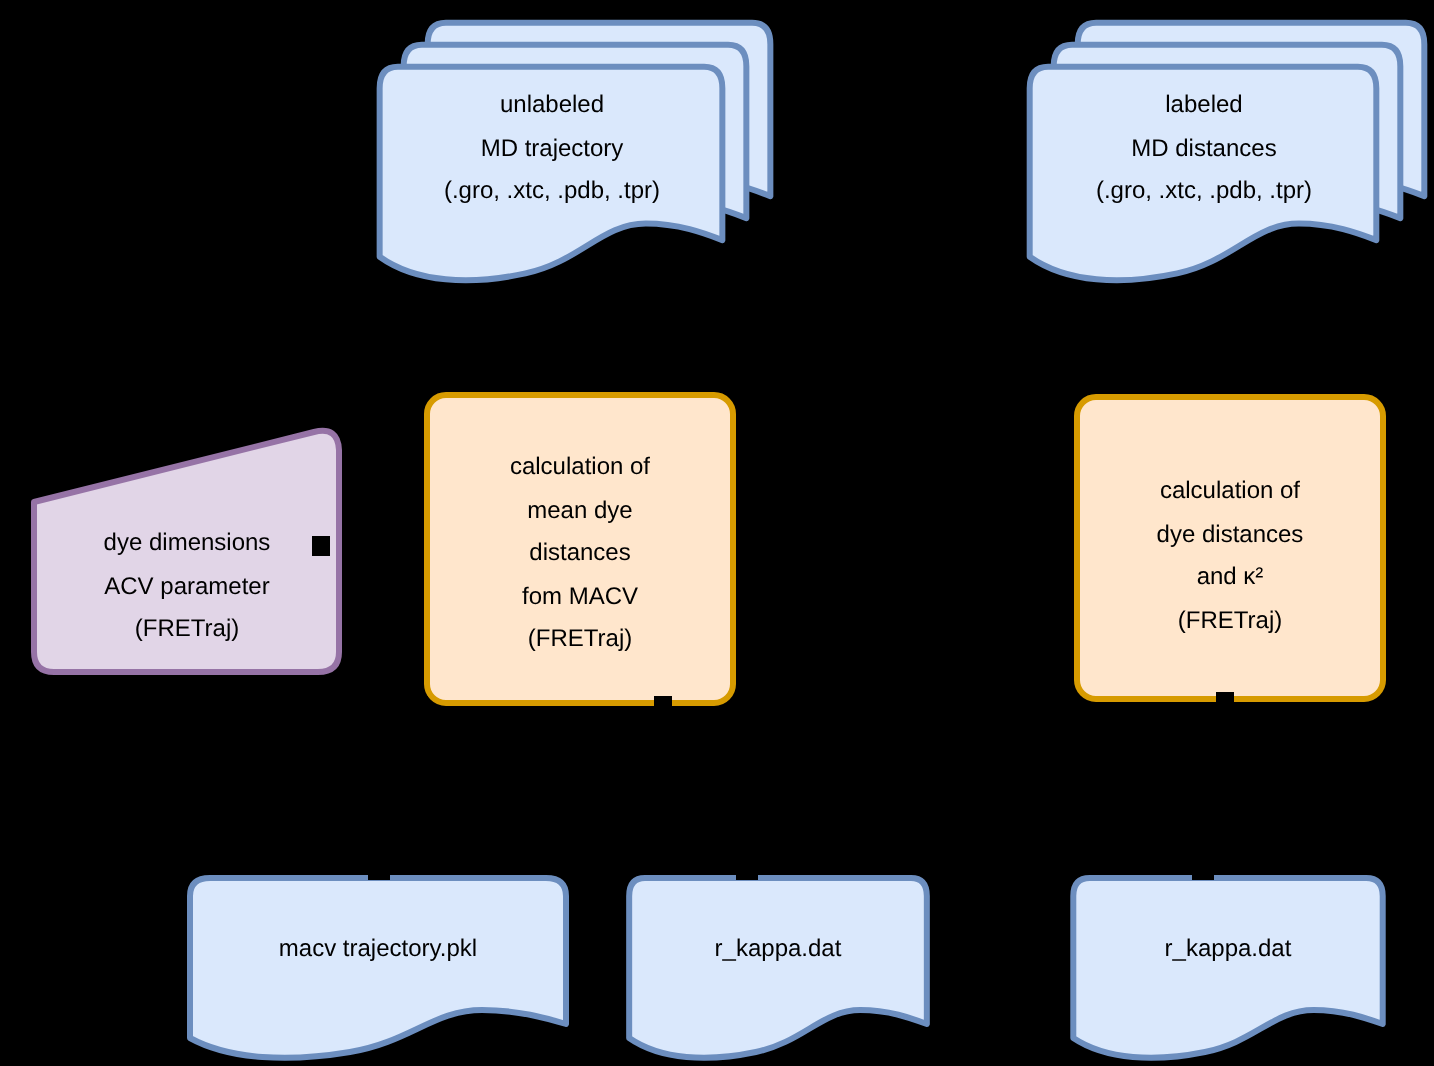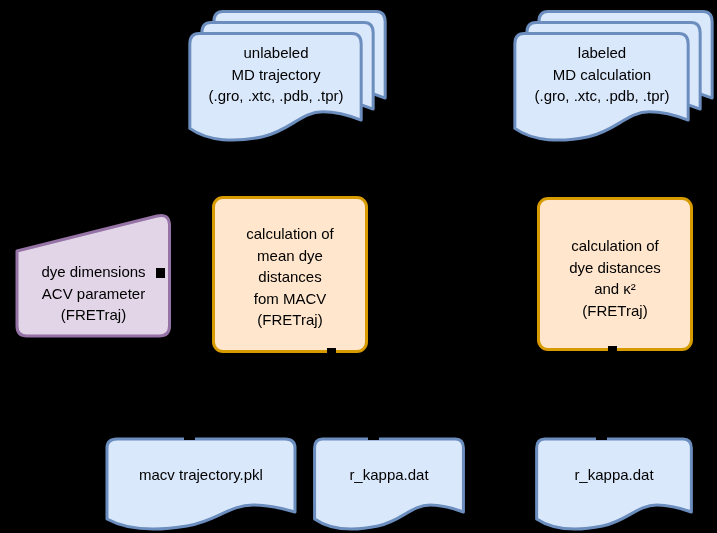--- a/index.html
+++ b/index.html
@@ -22,21 +22,21 @@
     fill:#e1d5e7;stroke:#9673a6;stroke-width:3;
     stroke-linejoin:round;
   }
   
   .calc{
     position:absolute;box-sizing:border-box;
     background:#ffe6cc;border:3px solid #d79b00;border-radius:11px;
   }
   .label{
     position:absolute;
-    font-size:15px;line-height:21.5px;color:#000;
+    font-size:12px;line-height:21.5px;color:#000;
     text-align:center;white-space:pre-line;
     pointer-events:none;
   }
   
   .stub{position:absolute;background:#000;}
 </style>
 </head>
 <body>
 
 <div class="canvas">
@@ -60,21 +60,21 @@
     <svg class="shape" style="left:24px;top:0;" width="177" height="114" viewBox="0 0 192 96" preserveAspectRatio="none">
       <path class="doc" d="M 2 82 C 22 93 52 94 82 89 C 112 84 124 68 148 68 C 166 68 180 72 190 75 L 190 11 Q 190 2 180 2 L 12 2 Q 2 2 2 11 Z"></path>
     </svg>
     <svg class="shape" style="left:12px;top:11px;" width="177" height="114" viewBox="0 0 192 96" preserveAspectRatio="none">
       <path class="doc" d="M 2 82 C 22 93 52 94 82 89 C 112 84 124 68 148 68 C 166 68 180 72 190 75 L 190 11 Q 190 2 180 2 L 12 2 Q 2 2 2 11 Z"></path>
     </svg>
     <svg class="shape" style="left:0;top:22px;" width="177" height="114" viewBox="0 0 192 96" preserveAspectRatio="none">
       <path class="doc" d="M 2 82 C 22 93 52 94 82 89 C 112 84 124 68 148 68 C 166 68 180 72 190 75 L 190 11 Q 190 2 180 2 L 12 2 Q 2 2 2 11 Z"></path>
     </svg>
     <div class="label" style="left:2px;top:33px;width:174px;">labeled
-MD calculation
+MD distances
 (.gro, .xtc, .pdb, .tpr)</div>
   </div>
 
   <div class="node" style="left:3px;top:212px;width:157px;height:127px;margin-left:12px;">
     <svg class="shape" style="left:0;top:0;" width="157" height="127" viewBox="0 0 157 127">
       <path class="param" d="M 2 39 L 142 4 Q 154 1 154.5 13 L 154.5 114 Q 154.5 124 144 124 L 12 124 Q 2 124 2 114 Z"></path>
     </svg>
     <div class="label" style="left:0;top:49px;width:157px;">dye dimensions
 ACV parameter
 (FRETraj)</div>
@@ -88,21 +88,21 @@
 (FRETraj)</div>
   </div>
 
   <div class="node calc" style="left:537px;top:197px;width:156px;height:154px;">
     <div class="label" style="left:1px;top:35px;width:148px;">calculation of
 dye distances
 and κ²
 (FRETraj)</div>
   </div>
 
-  <div class="node" style="left:105px;top:437px;width:192px;height:96px;">
+  <div class="node" style="left:93px;top:437px;width:192px;height:96px;">
     <svg class="shape" style="left:0;top:0;" width="192" height="96" viewBox="0 0 192 96" preserveAspectRatio="none">
       <path class="doc" d="M 2 82 C 22 93 52 94 82 89 C 112 84 124 68 148 68 C 166 68 180 72 190 75 L 190 11 Q 190 2 180 2 L 12 2 Q 2 2 2 11 Z"></path>
     </svg>
     <div class="label" style="left:0;top:27px;width:192px;">macv trajectory.pkl</div>
   </div>
 
   <div class="node" style="left:313px;top:437px;width:152px;height:96px;">
     <svg class="shape" style="left:0;top:0;" width="152" height="96" viewBox="0 0 192 96" preserveAspectRatio="none">
       <path class="doc" d="M 2 82 C 22 93 52 94 82 89 C 112 84 124 68 148 68 C 166 68 180 72 190 75 L 190 11 Q 190 2 180 2 L 12 2 Q 2 2 2 11 Z"></path>
     </svg>

